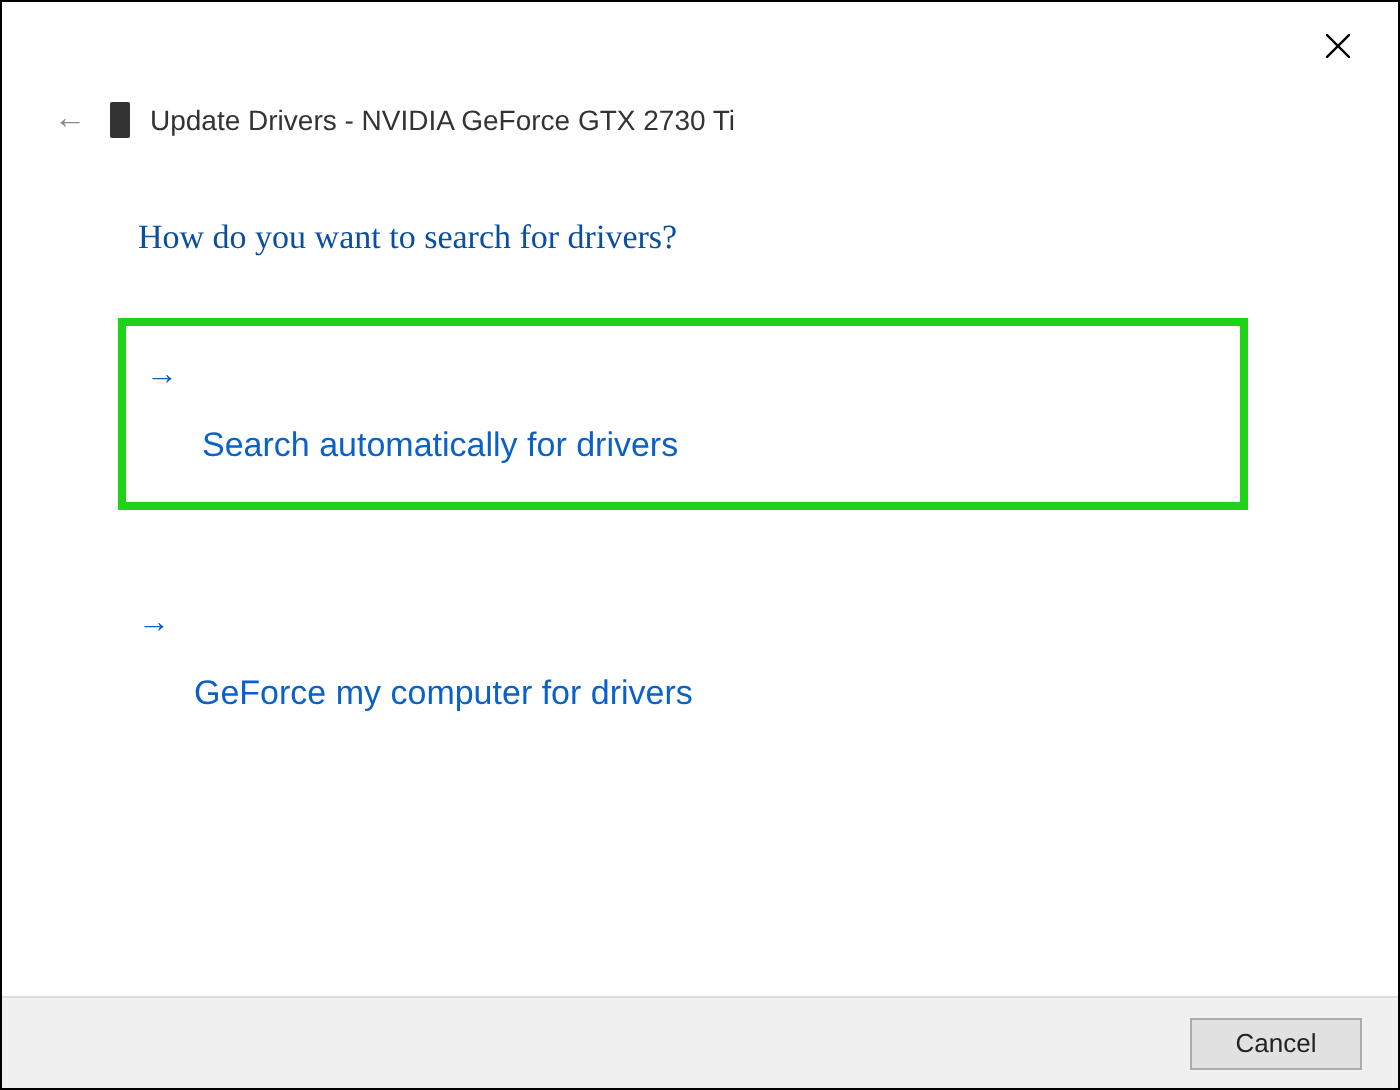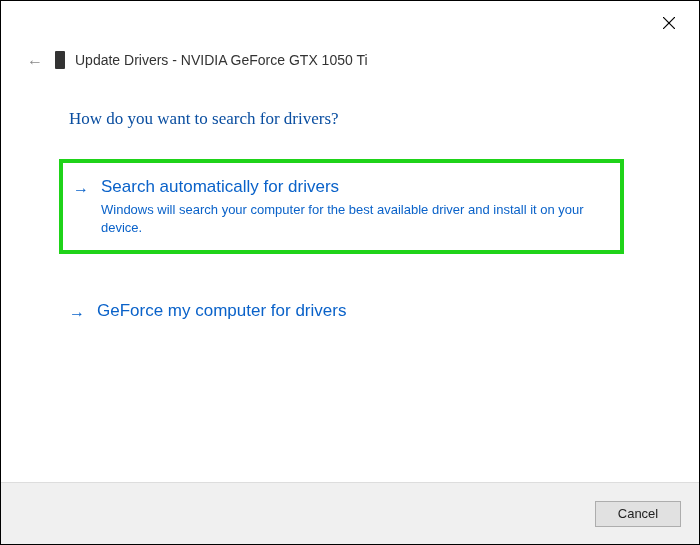--- a/index.html
+++ b/index.html
@@ -88,32 +88,33 @@
       flex-shrink: 0;
     }
     .opt-body {
       flex: 1;
     }
     .opt-title {
       font-size: 17px;
       color: #0a62c9;
       font-weight: 400;
       margin-bottom: 4px;
+      margin-top: 36px;
     }
     .opt-desc {
       font-size: 13px;
       color: #0a62c9;
       line-height: 1.35;
     }
     .footer {
       position: absolute;
       bottom: 0;
       left: 0;
       right: 0;
-      height: 62px;
+      height: 46px;
       background: #f0f0f0;
       border-top: 1px solid #ddd;
       display: flex;
       align-items: center;
       justify-content: flex-end;
       padding-right: 18px;
     }
     .cancel-btn {
       width: 86px;
       height: 26px;
@@ -130,31 +131,30 @@
 <div class="close-btn">
   <svg width="12" height="12" viewBox="0 0 12 12">
     <line x1="0" y1="0" x2="12" y2="12" stroke="#000" stroke-width="1.2"></line>
     <line x1="12" y1="0" x2="0" y2="12" stroke="#000" stroke-width="1.2"></line>
   </svg>
 </div>
 
 <div class="header">
   <span class="back-arrow">←</span>
   <span class="device-icon"></span>
-  <span class="title-text">Update Drivers - NVIDIA GeForce GTX 1050 Ti</span>
+  <span class="title-text">Update Drivers - NVIDIA GeForce GTX 2730 Ti</span>
 </div>
 
 <div class="heading">How do you want to search for drivers?</div>
 
 <div class="option highlighted">
   <div class="opt-row">
     <span class="opt-arrow">→</span>
     <div class="opt-body">
       <div class="opt-title">Search automatically for drivers</div>
-      <div class="opt-desc">Windows will search your computer for the best available driver and install it on your device.</div>
     </div>
   </div>
 </div>
 
 <div class="option plain">
   <div class="opt-row">
     <span class="opt-arrow">→</span>
     <div class="opt-body">
       <div class="opt-title">GeForce my computer for drivers</div>
     </div>

